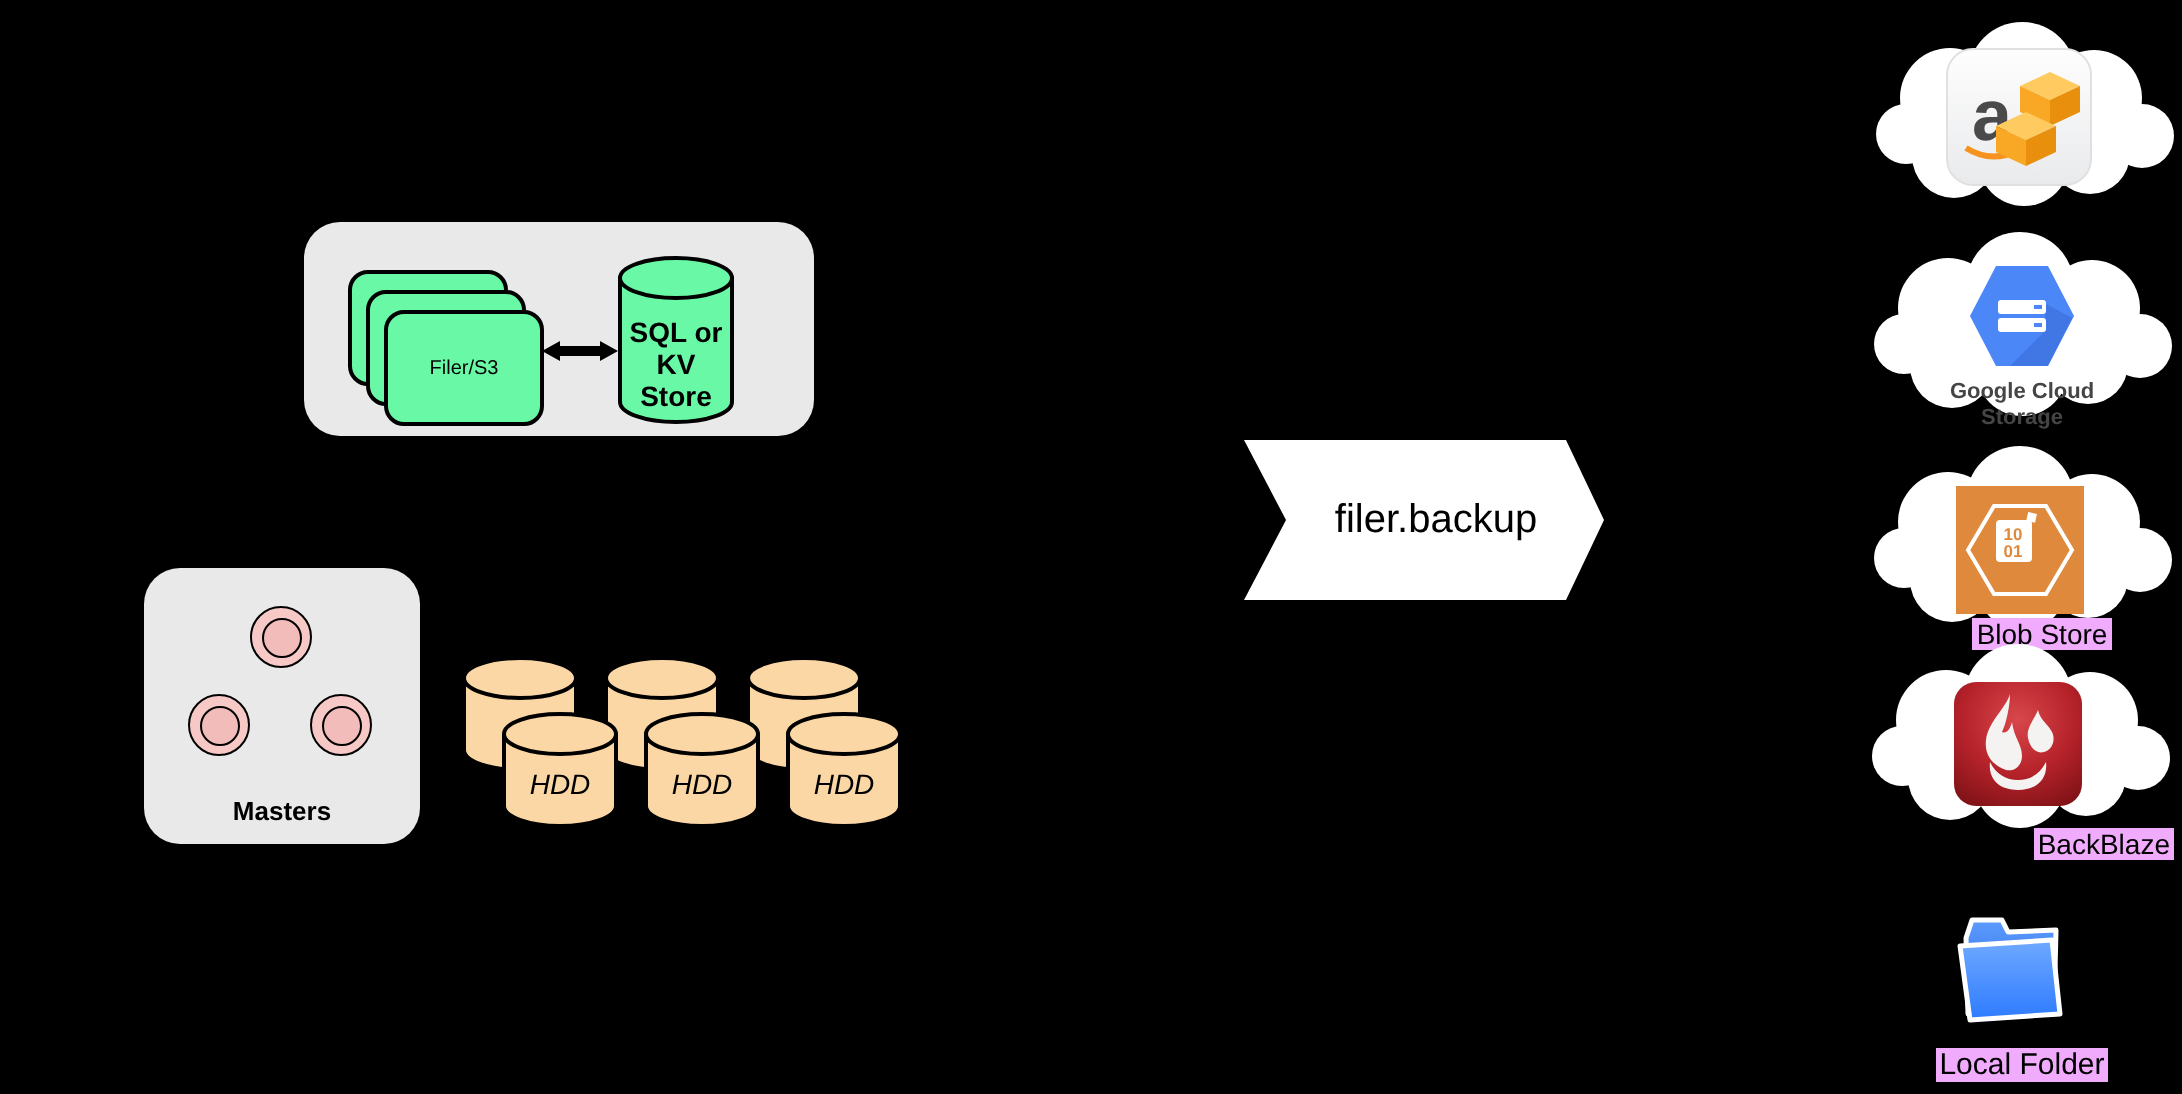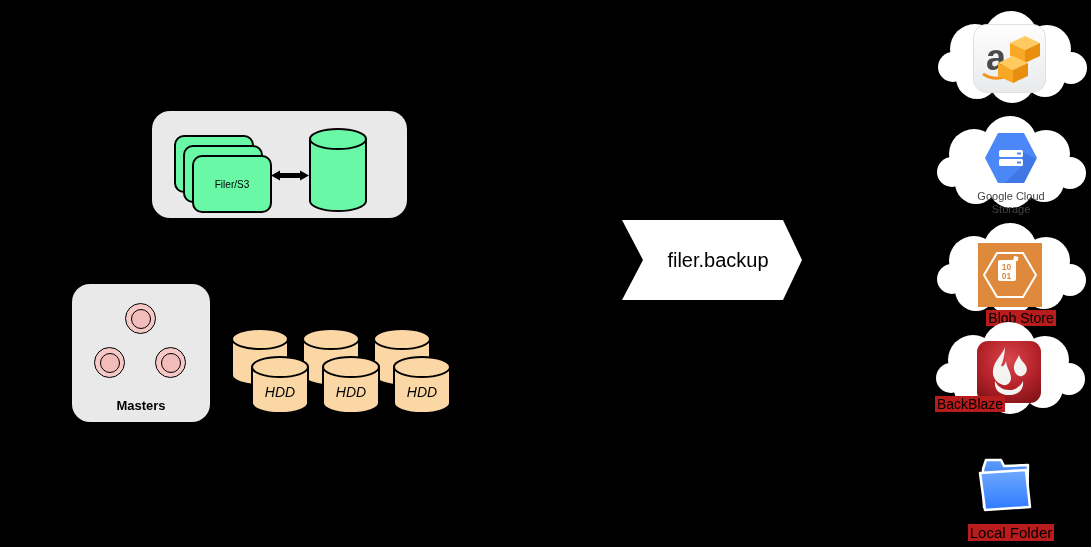--- a/index.html
+++ b/index.html
@@ -6,22 +6,22 @@
   .stage{position:relative;width:1091px;height:547px;background:var(--background,#000);overflow:hidden;font-family:"Liberation Sans",sans-serif;}
   .abs{position:absolute;}
   .graybox{position:absolute;background:var(--container-gray,#E9E9E9);border-radius:18px;}
   .grect{position:absolute;width:80px;height:58px;background:var(--node-green,#69F9A6);border:2px solid #000;border-radius:10px;box-sizing:border-box;}
   .lbl{position:absolute;color:#000;}
   .filer-label{font-size:10px;display:flex;align-items:center;justify-content:center;}
   .store-label{font-weight:bold;font-size:14px;line-height:16px;text-align:center;}
   .masters-label{font-weight:bold;font-size:13px;text-align:center;}
   .hdd-label{font-size:14px;text-align:center;width:60px;font-style:italic;}
   .backup-label{font-size:20px;display:flex;align-items:center;justify-content:center;}
-  .gcs-label{font-weight:normal;font-size:11px;line-height:13px;text-align:center;color:#454545;}
-  .tag-label{font-size:14px;background:#b91c1c;padding:0 2px;}
+  .gcs-label{font-weight:bold;font-size:11px;line-height:13px;text-align:center;color:#454545;}
+  .tag-label{font-size:14px;background:#f0abfc;padding:0 2px;}
   .mcircle{position:absolute;width:31px;height:31px;border-radius:50%;background:var(--master-pink,#F6C8C6);border:1.5px solid #000;box-sizing:border-box;display:flex;align-items:center;justify-content:center;}
   .mcircle-inner{width:20px;height:20px;border-radius:50%;background:#F2BCBA;border:1.5px solid #000;box-sizing:border-box;}
 </style>
 </head>
 <body>
 
 <svg width="0" height="0" style="position:absolute">
   <defs>
     <g id="cloudshape" fill="#fff">
       <circle cx="38" cy="38" r="25"></circle>
@@ -60,20 +60,25 @@
     <div class="grect" style="left:31px;top:34px;"></div>
     <div class="grect" style="left:40px;top:44px;"></div>
     <div class="lbl filer-label" style="left:40px;top:44px;width:80px;height:58px;">Filer/S3</div>
     <svg class="abs" style="left:119px;top:55px;" width="38" height="19" viewBox="0 0 38 19">
       <path d="M9,4.5 L9,7 L29,7 L29,4.5 L38,9.5 L29,14.5 L29,12 L9,12 L9,14.5 L0,9.5 Z" fill="#000"></path>
     </svg>
     <svg class="abs" style="left:156px;top:16px;" width="60" height="86" viewBox="0 0 60 86">
       <path d="M2,12 L2,74 A28,10 0 0 0 58,74 L58,12" style="fill:var(--node-green,#69F9A6)" stroke="#000" stroke-width="2"></path>
       <ellipse cx="30" cy="12" rx="28" ry="10" style="fill:var(--node-green,#69F9A6)" stroke="#000" stroke-width="2"></ellipse>
     </svg>
+    <div class="lbl store-label" style="left:156px;top:47px;width:60px;">
+      <span>SQL or</span><br>
+      <span>KV</span><br>
+      <span>Store</span>
+    </div>
   </div>
 
   <div class="graybox" style="left:72px;top:284px;width:138px;height:138px;">
     <div class="mcircle" style="left:53px;top:19px;">
         <div class="mcircle-inner"></div>
       </div>
     <div class="mcircle" style="left:22px;top:63px;">
         <div class="mcircle-inner"></div>
       </div>
     <div class="mcircle" style="left:83px;top:63px;">
@@ -179,21 +184,21 @@
   <div class="abs" style="left:935px;top:322px;width:150px;height:95px;">
     <svg width="150" height="95" viewBox="0 0 150 95">
         <use href="#cloudshape"></use>
       </svg>
     <svg class="abs" style="left:42px;top:19px;" width="64" height="62" viewBox="0 0 64 62">
       <rect width="64" height="62" rx="11" fill="url(#bbz)"></rect>
       <path d="M28,6 C26,13 17,20 16,29 C15,37 20,42 26,44 C31,45 34,41 34,37 C34,31 30,28 29,20 C28,24 26,26 24,25 C26,21 28,12 28,6 Z" fill="#F5F3F1"></path>
       <path d="M42,14 C40,19 36,23 37,28 C38,33 41,36 45,35 C49,34 51,29 49,25 C47,21 43,19 42,14 Z" fill="#F5F3F1"></path>
       <path d="M18,40 C21,46 26,49 32,49 C38,49 43,46 46,40 C47,49 41,54 32,54 C23,54 17,49 18,40 Z" fill="#F5F3F1"></path>
     </svg>
-    <div class="abs" style="left:0;top:73px;width:152px;text-align:left;">
+    <div class="abs" style="left:0;top:92px;width:152px;text-align:right;">
       <span class="tag-label">BackBlaze</span>
     </div>
   </div>
 
   <div class="abs" style="left:958px;top:448px;width:106px;height:100px;">
     <svg class="abs" style="left:17px;top:0;" width="64" height="74" viewBox="0 0 64 74">
       <g stroke="#fff" stroke-width="2.5" stroke-linejoin="round">
         <path d="M8,21 L11,12 L26,12 L29,18 L53,17 L52,58 L9,59 Z" fill="url(#fold1)"></path>
         <path d="M5,25 L51,22 L55,59 L10,62 Z" fill="url(#fold2)"></path>
       </g>

